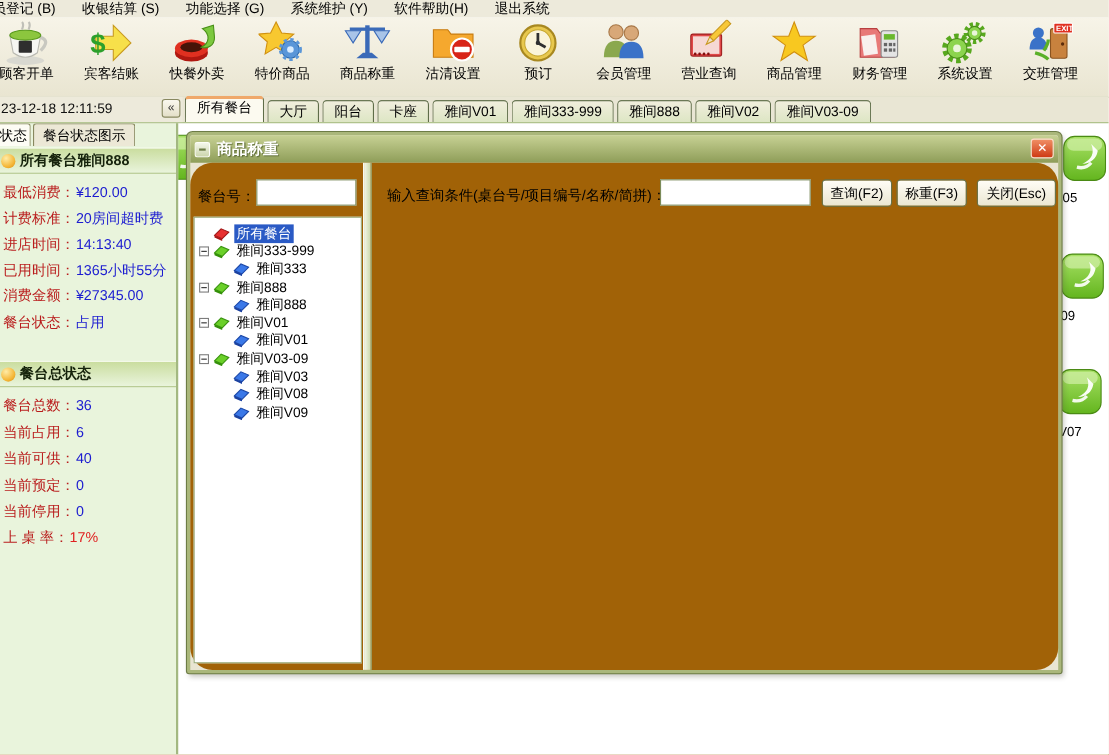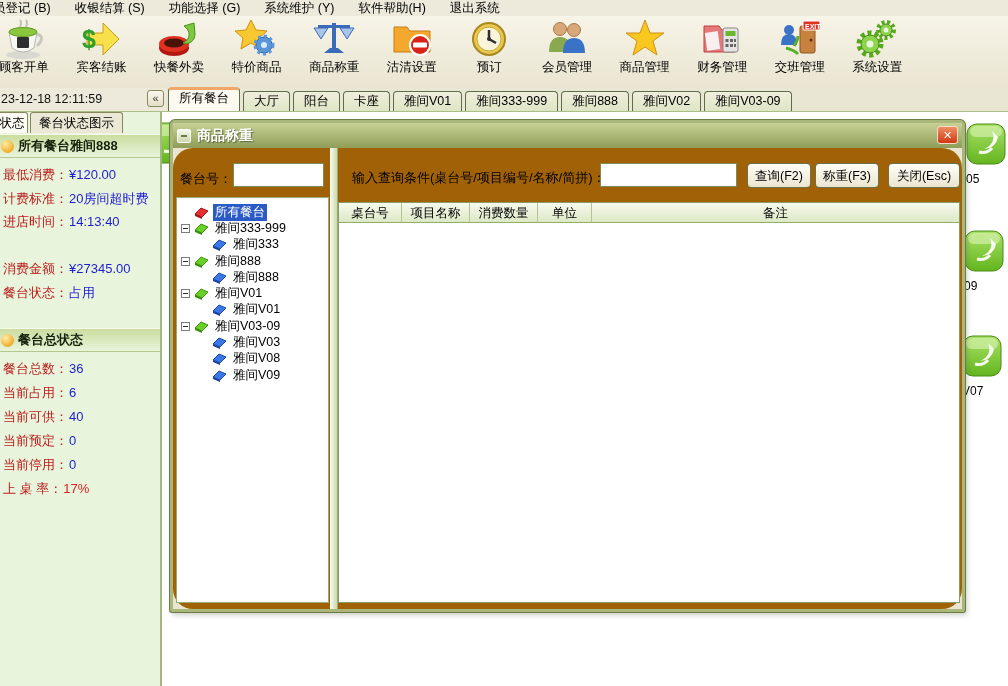--- a/index.html
+++ b/index.html
@@ -170,20 +170,35 @@
       <div class="tbi">
         <svg width="44" height="42" viewBox="0 0 44 42">
           <circle cx="15" cy="11" r="6.5" fill="#d8a878" stroke="#a87848"></circle>
           <path d="M4 34 Q4 19 15 19 Q26 19 26 34 Z" fill="#8aa84e"></path>
           <circle cx="29" cy="12" r="6.5" fill="#d8a878" stroke="#a87848"></circle>
           <path d="M18 35 Q18 20 29 20 Q40 20 40 35 Z" fill="#3a72c8"></path>
         </svg>
         <div class="tlabel">会员管理</div>
       </div>
 
+      <div class="tbi">
+        <svg width="44" height="42" viewBox="0 0 44 42">
+          <rect x="5" y="13" width="28" height="20" rx="2" fill="#e04848" stroke="#a02020"></rect>
+          <rect x="7" y="15" width="24" height="16" fill="#f6d8d4"></rect>
+          <g transform="rotate(45 30 12)">
+            <rect x="27" y="-2" width="5" height="22" fill="#f8c838" stroke="#c89820"></rect>
+            <path d="M27 20 L29.5 27 L32 20 Z" fill="#f0e0c0" stroke="#c89820"></path>
+          </g>
+          <circle cx="9" cy="31" r="1.2" fill="#801010"></circle>
+            <circle cx="13" cy="31" r="1.2" fill="#801010"></circle>
+          <circle cx="17" cy="31" r="1.2" fill="#801010"></circle>
+            <circle cx="21" cy="31" r="1.2" fill="#801010"></circle>
+        </svg>
+        <div class="tlabel">营业查询</div>
+      </div>
 
       <div class="tbi">
         <svg width="44" height="42" viewBox="0 0 44 42">
           <polygon points="22,2 27,15 41,15 30,23 34,37 22,29 10,37 14,23 3,15 17,15" fill="#f8c820" stroke="#d09010"></polygon>
         </svg>
         <div class="tlabel">商品管理</div>
       </div>
 
       <div class="tbi">
         <svg width="44" height="42" viewBox="0 0 44 42">
@@ -198,41 +213,41 @@
             <rect x="25.5" y="26" width="3" height="3"></rect>
               <rect x="30" y="26" width="3" height="3"></rect>
               <rect x="34" y="26" width="2" height="3"></rect>
           </g>
         </svg>
         <div class="tlabel">财务管理</div>
       </div>
 
       <div class="tbi">
         <svg width="44" height="42" viewBox="0 0 44 42">
+          <circle cx="15" cy="26" r="11" fill="none" stroke="#58a81e" stroke-width="5" stroke-dasharray="4 3"></circle>
+          <circle cx="15" cy="26" r="9" fill="#8cd44e" stroke="#468c14"></circle>
+          <circle cx="15" cy="26" r="3.5" fill="#eaf6da"></circle>
+          <circle cx="31" cy="12" r="8" fill="none" stroke="#58a81e" stroke-width="4" stroke-dasharray="3 2.5"></circle>
+          <circle cx="31" cy="12" r="6" fill="#8cd44e" stroke="#468c14"></circle>
+          <circle cx="31" cy="12" r="2.5" fill="#eaf6da"></circle>
+        </svg>
+        <div class="tlabel">系统设置</div>
+      </div>
+
+      <div class="tbi">
+        <svg width="44" height="42" viewBox="0 0 44 42">
           <rect x="22" y="8" width="15" height="27" rx="2" fill="#c8823e" stroke="#8a5420"></rect>
           <circle cx="33" cy="22" r="1.5" fill="#5c2c0c"></circle>
           <rect x="25" y="3" width="17" height="9" rx="1" fill="#e03020" stroke="#fff"></rect>
           <text x="27" y="10.5" font-size="7" font-weight="bold" fill="#fff">EXIT</text>
           <circle cx="11" cy="12" r="5" fill="#3a72c8"></circle>
           <path d="M3 27 Q3 16 11 16 Q19 16 19 27 Z" fill="#3a72c8"></path>
           <path d="M8 30 q8 2 12 6 M16 28 q4 -6 4 -10" stroke="#5ab028" stroke-width="3" fill="none"></path>
         </svg>
         <div class="tlabel">交班管理</div>
-      </div>
-
-      <div class="tbi">
-        <svg width="44" height="42" viewBox="0 0 44 42">
-          <circle cx="15" cy="26" r="11" fill="none" stroke="#58a81e" stroke-width="5" stroke-dasharray="4 3"></circle>
-          <circle cx="15" cy="26" r="9" fill="#8cd44e" stroke="#468c14"></circle>
-          <circle cx="15" cy="26" r="3.5" fill="#eaf6da"></circle>
-          <circle cx="31" cy="12" r="8" fill="none" stroke="#58a81e" stroke-width="4" stroke-dasharray="3 2.5"></circle>
-          <circle cx="31" cy="12" r="6" fill="#8cd44e" stroke="#468c14"></circle>
-          <circle cx="31" cy="12" r="2.5" fill="#eaf6da"></circle>
-        </svg>
-        <div class="tlabel">系统设置</div>
       </div>
 
     </div>
   </div>
 
   <div class="tabrow">
     <div class="tab-left">
       <span class="datetime">23-12-18  12:11:59</span>
       <span class="collapse-btn">«</span>
     </div>
@@ -255,20 +270,21 @@
       <span class="s-tab two">餐台状态图示</span>
     </div>
 
     <div class="shead" style="top:23px;">
       <span class="ball"></span>
       <span class="stitle">所有餐台雅间888</span>
     </div>
     <div class="srow" style="top:52px;"><span class="lab">最低消费：</span><span class="val">¥120.00</span></div>
     <div class="srow" style="top:75.6px;"><span class="lab">计费标准：</span><span class="val">20房间超时费</span></div>
     <div class="srow" style="top:99.2px;"><span class="lab">进店时间：</span><span class="val">14:13:40</span></div>
+    <div class="srow" style="top:122.8px;"><span class="lab">已用时间：</span><span class="val">1365小时55分</span></div>
     <div class="srow" style="top:146.4px;"><span class="lab">消费金额：</span><span class="val">¥27345.00</span></div>
     <div class="srow" style="top:170px;"><span class="lab">餐台状态：</span><span class="val">占用</span></div>
 
     <div class="shead" style="top:217px;">
       <span class="ball"></span>
       <span class="stitle">餐台总状态</span>
     </div>
     <div class="srow" style="top:246px;"><span class="lab">餐台总数：</span><span class="val">36</span></div>
     <div class="srow" style="top:270px;"><span class="lab">当前占用：</span><span class="val">6</span></div>
     <div class="srow" style="top:294px;"><span class="lab">当前可供：</span><span class="val">40</span></div>
@@ -448,28 +464,18 @@
 
       <div class="splitter"></div>
 
       <div class="rpanel">
         <div class="fld-label" style="left:14px;top:21px;">输入查询条件(桌台号/项目编号/名称/简拼)：</div>
         <input class="txt-input" style="left: 262px; top: 15px; width: 137px;" value="">
         <button class="dbtn" style="left:409px;width:64px;">查询(F2)</button>
         <button class="dbtn" style="left:477px;width:64px;">称重(F3)</button>
         <button class="dbtn" style="left:550px;width:72px;">关闭(Esc)</button>
 
-        <div class="grid-box">
-          <div class="grid-head">
-            <div class="gc gc1">桌台号</div>
-            <div class="gc gc2">项目名称</div>
-            <div class="gc gc3">消费数量</div>
-            <div class="gc gc4">单位</div>
-            <div class="gc gc5">备注</div>
-          </div>
-          <div class="grid-body"></div>
-        </div>
       </div>
 
     </div>
   </div>
 
 </div>
 
 </body></html>

